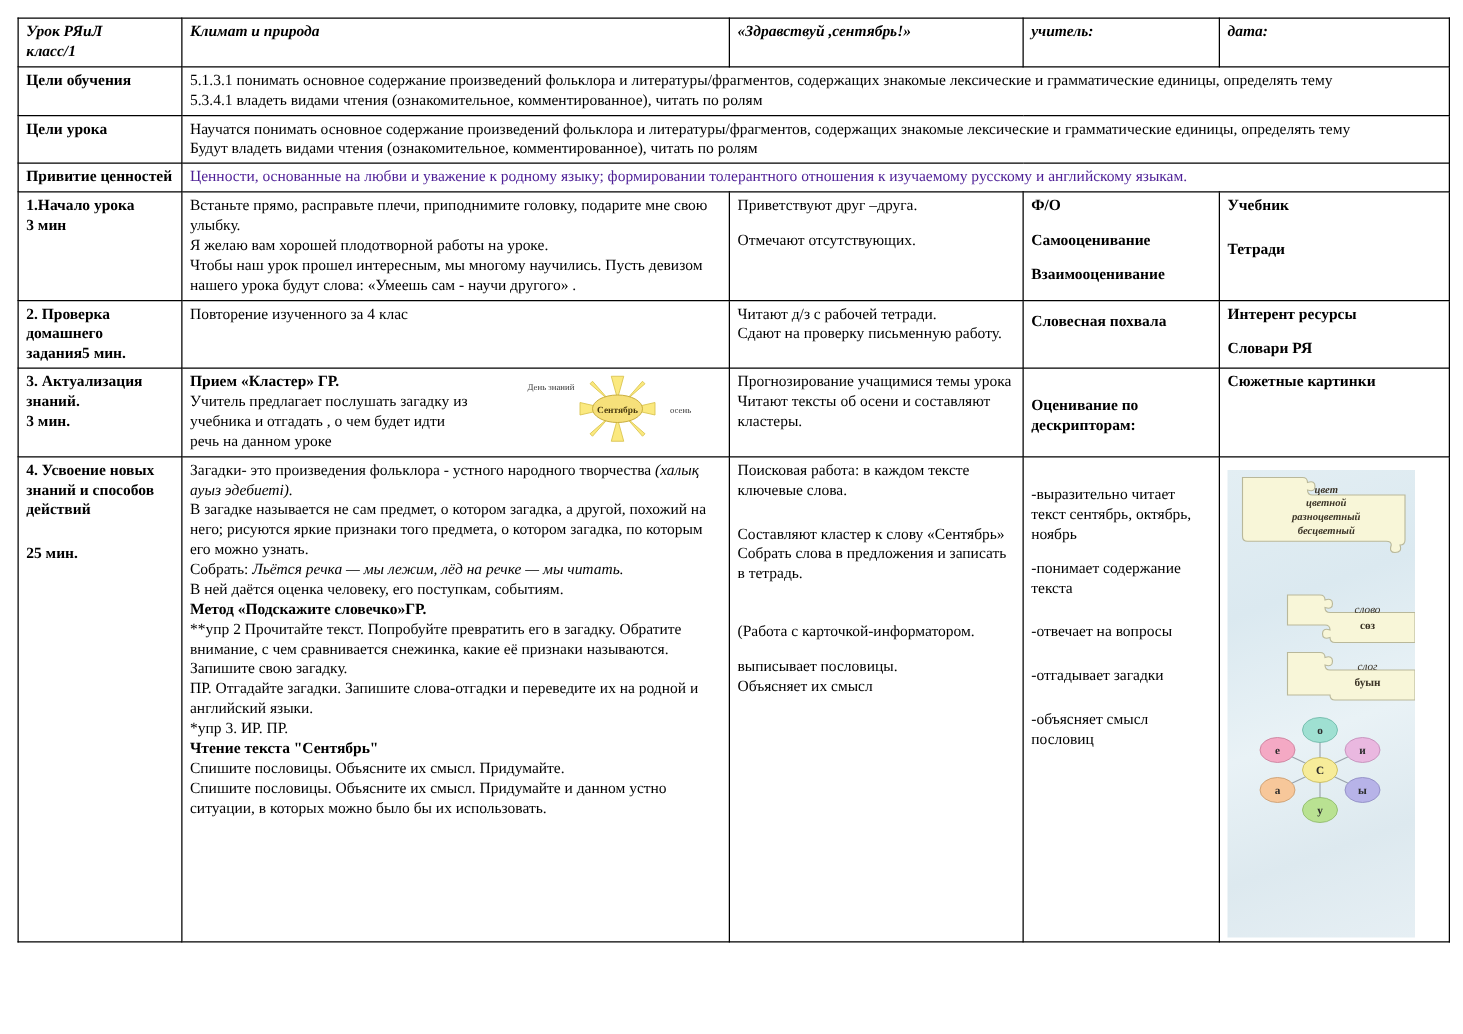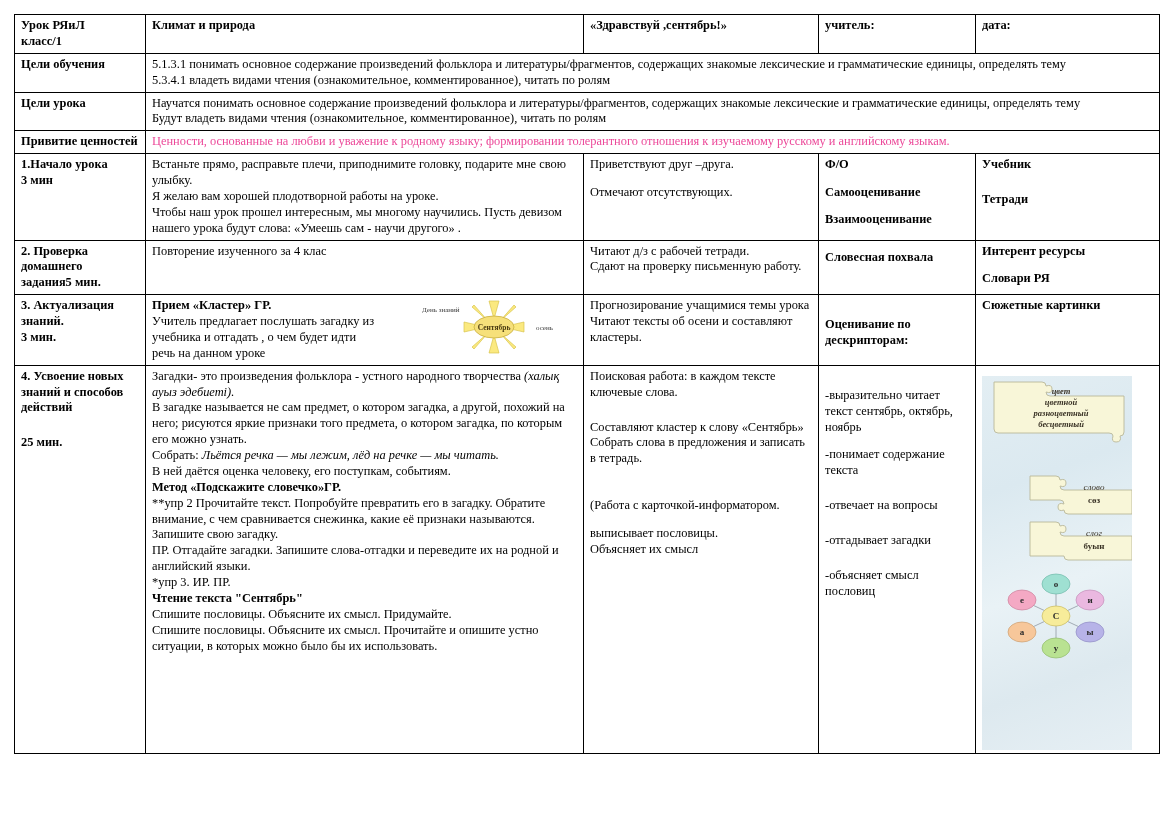--- a/index.html
+++ b/index.html
@@ -40,24 +40,24 @@
   .c-stud   { width: 235px; }
   .c-assess { width: 157px; }
   .c-res    { width: 184px; }
 
   .b { font-weight: bold; }
   .i { font-style: italic; }
   .line { display: block; }
   .gap { display: block; height: 0.95em; }
   .gap-sm { display: block; height: 0.55em; }
   .gap-lg { display: block; height: 1.55em; }
-  .grey { color: #ec4899; margin-left: 27px; }
+  .grey { color: #4c1d95; margin-left: 27px; }
 
   
-  .hdr-cell { font-weight: bold; }
+  .hdr-cell { font-weight: bold; font-style: italic; }
   .row-top td { height: 30px; }
 
   
   .sun-wrap {
     float: right;
     position: relative;
     width: 168px;
     height: 62px;
     margin: -2px 0 0 4px;
   }
@@ -239,21 +239,21 @@
           <span>Загадки- это произведения фольклора - устного народного творчества </span><span class="i">(халық  ауыз эдебиеті).</span>
           <span class="line">В загадке называется не сам предмет, о котором загадка, а другой, похожий на него; рисуются яркие признаки того предмета, о котором загадка, по которым его можно узнать.</span>
           <span class="line"><span>Собрать: </span><span class="i">Льётся речка — мы лежим, лёд на речке — мы читать.</span></span>
           <span class="line">В ней даётся оценка человеку, его поступкам, событиям.</span>
           <span class="line b">Метод «Подскажите словечко»ГР.</span>
           <span class="line">**упр 2  Прочитайте текст. Попробуйте превратить его в загадку. Обратите внимание, с чем сравнивается снежинка, какие её признаки называются. Запишите свою загадку.</span>
           <span class="line">ПР. Отгадайте загадки. Запишите слова-отгадки и переведите их на родной и английский языки.</span>
           <span class="line">*упр 3. ИР. ПР.</span>
           <span class="line b">Чтение текста  "Сентябрь"</span>
           <span class="line">Спишите пословицы. Объясните их смысл. Придумайте.</span>
-          <span class="line">Спишите пословицы. Объясните их смысл. Прочитайте и опишите устно ситуации, в которых можно было бы их использовать.</span>
+          <span class="line">Спишите пословицы. Объясните их смысл. Придумайте и данном устно ситуации, в которых можно было бы их использовать.</span>
         </td>
 
         <td>
           <span class="line">Поисковая работа:  в каждом тексте ключевые слова.</span>
           <span class="gap-lg"></span>
           <span class="line">Составляют кластер к слову «Сентябрь»</span>
           <span class="line">Собрать слова в предложения и записать в тетрадь.</span>
           <span class="gap-lg"></span>
           <span class="gap"></span>
           <span class="line">(Работа с карточкой-информатором.</span>

